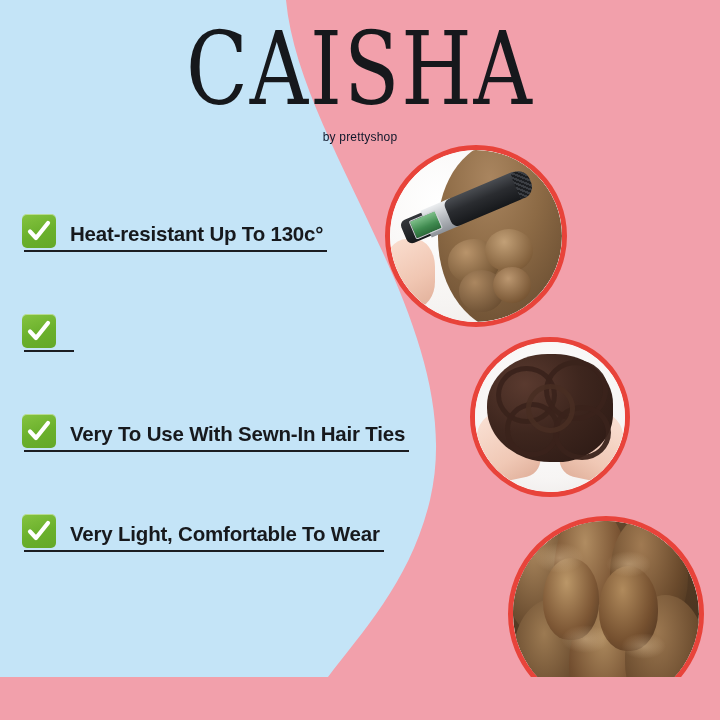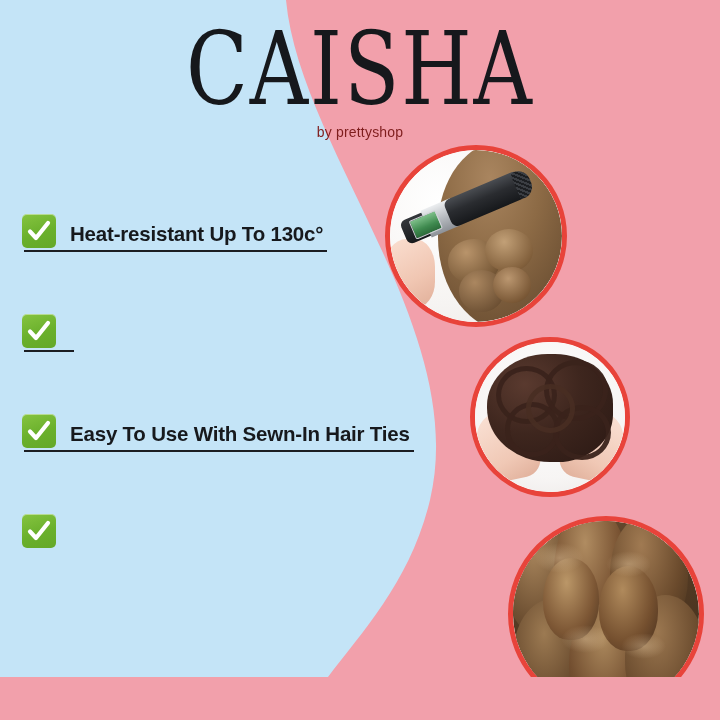--- a/index.html
+++ b/index.html
@@ -27,23 +27,23 @@
     font-size:86px;
     line-height:1;
     letter-spacing:2px;
     color:#16181c;
     font-weight:400;
     transform:scaleY(1.18) scaleX(.94);
     transform-origin:50% 0;
     display:inline-block;
   }
   .logo-sub{
-    margin-top:20px;
-    font-size:14px;
-    color:#7f1d1d;
+    margin-top:26px;
+    font-size:12px;
+    color:#0f172a;
     letter-spacing:.2px;
     font-weight:400;
   }
 
   
   .features{position:absolute;left:22px;top:214px;width:450px;}
   .feature{position:relative;height:100px;}
   .feat-row{display:flex;align-items:flex-end;gap:14px;}
   .check{
     width:34px;height:34px;flex:0 0 34px;border-radius:5px;
@@ -225,32 +225,36 @@
 
 
     <div class="feature">
       <div class="feat-row">
         <div class="check">
           <svg width="26" height="26" viewBox="0 0 26 26" aria-hidden="true">
             <path d="M4 13.5 L10 20 L22 5" fill="none" stroke="#ffffff" stroke-width="4.2" stroke-linecap="round" stroke-linejoin="round"></path>
           </svg>
         </div>
         <div class="feat-text-box">
-          <div class="feat-text">Easy To Use With Sewn-In Hair Ties</div>
+          <div class="feat-text">Very To Use With Sewn-In Hair Ties</div>
           <div class="feat-underline"></div>
         </div>
       </div>
     </div>
 
     <div class="feature">
       <div class="feat-row">
         <div class="check">
           <svg width="26" height="26" viewBox="0 0 26 26" aria-hidden="true">
             <path d="M4 13.5 L10 20 L22 5" fill="none" stroke="#ffffff" stroke-width="4.2" stroke-linecap="round" stroke-linejoin="round"></path>
           </svg>
+        </div>
+        <div class="feat-text-box">
+          <div class="feat-text">Very Light, Comfortable To Wear</div>
+          <div class="feat-underline"></div>
         </div>
       </div>
     </div>
 
   </div>
 
   <div class="photo" id="photo-1">
     <div class="ph-inner">
       <div class="p1-bg"></div>
       <div class="p1-hairmass"></div>

